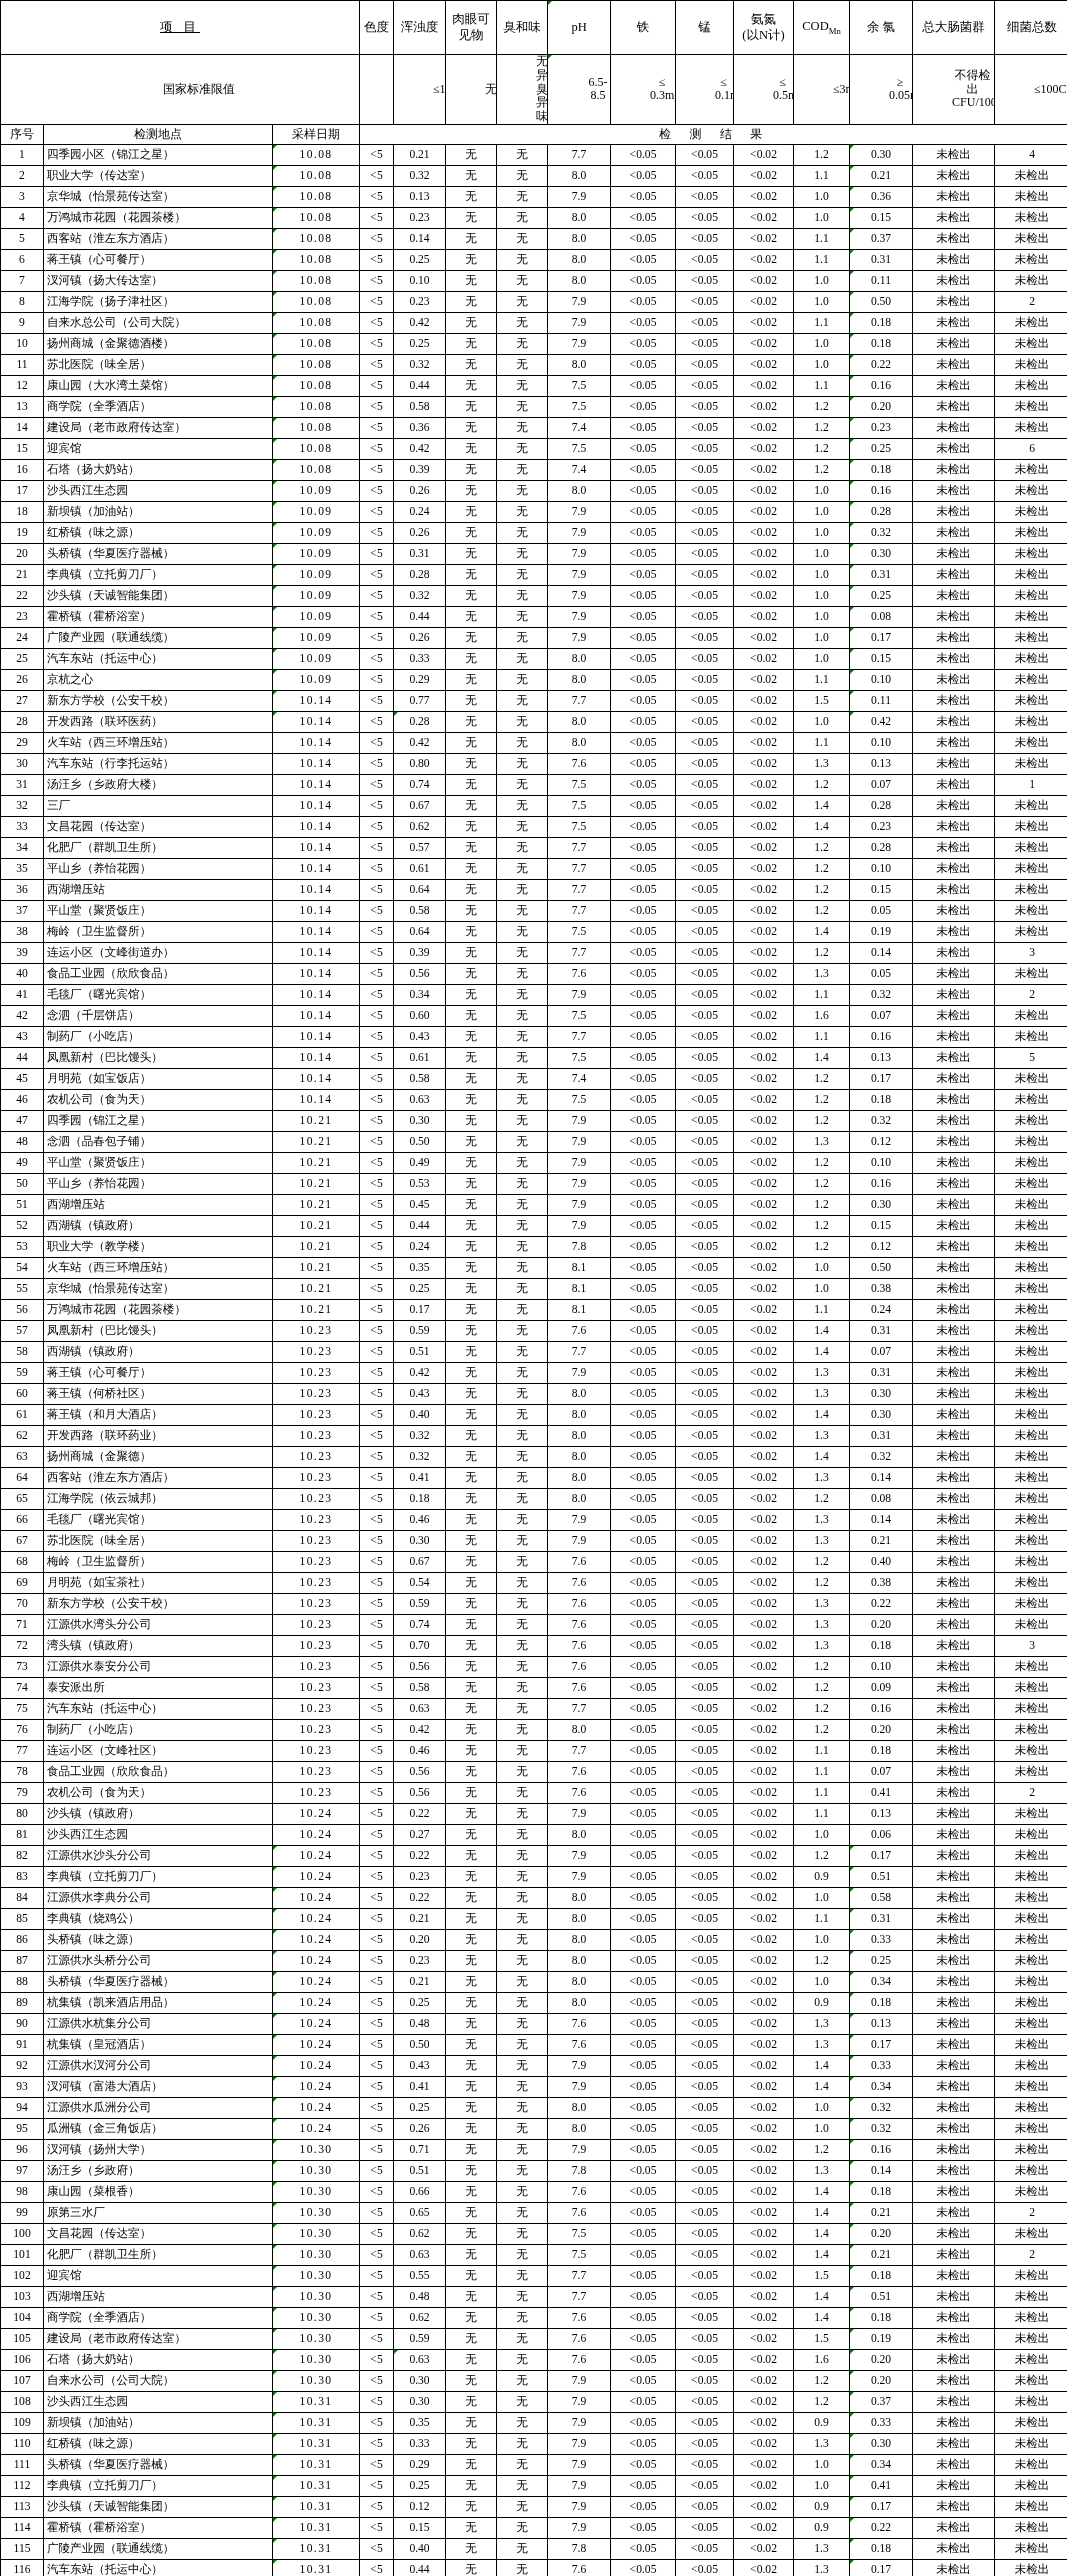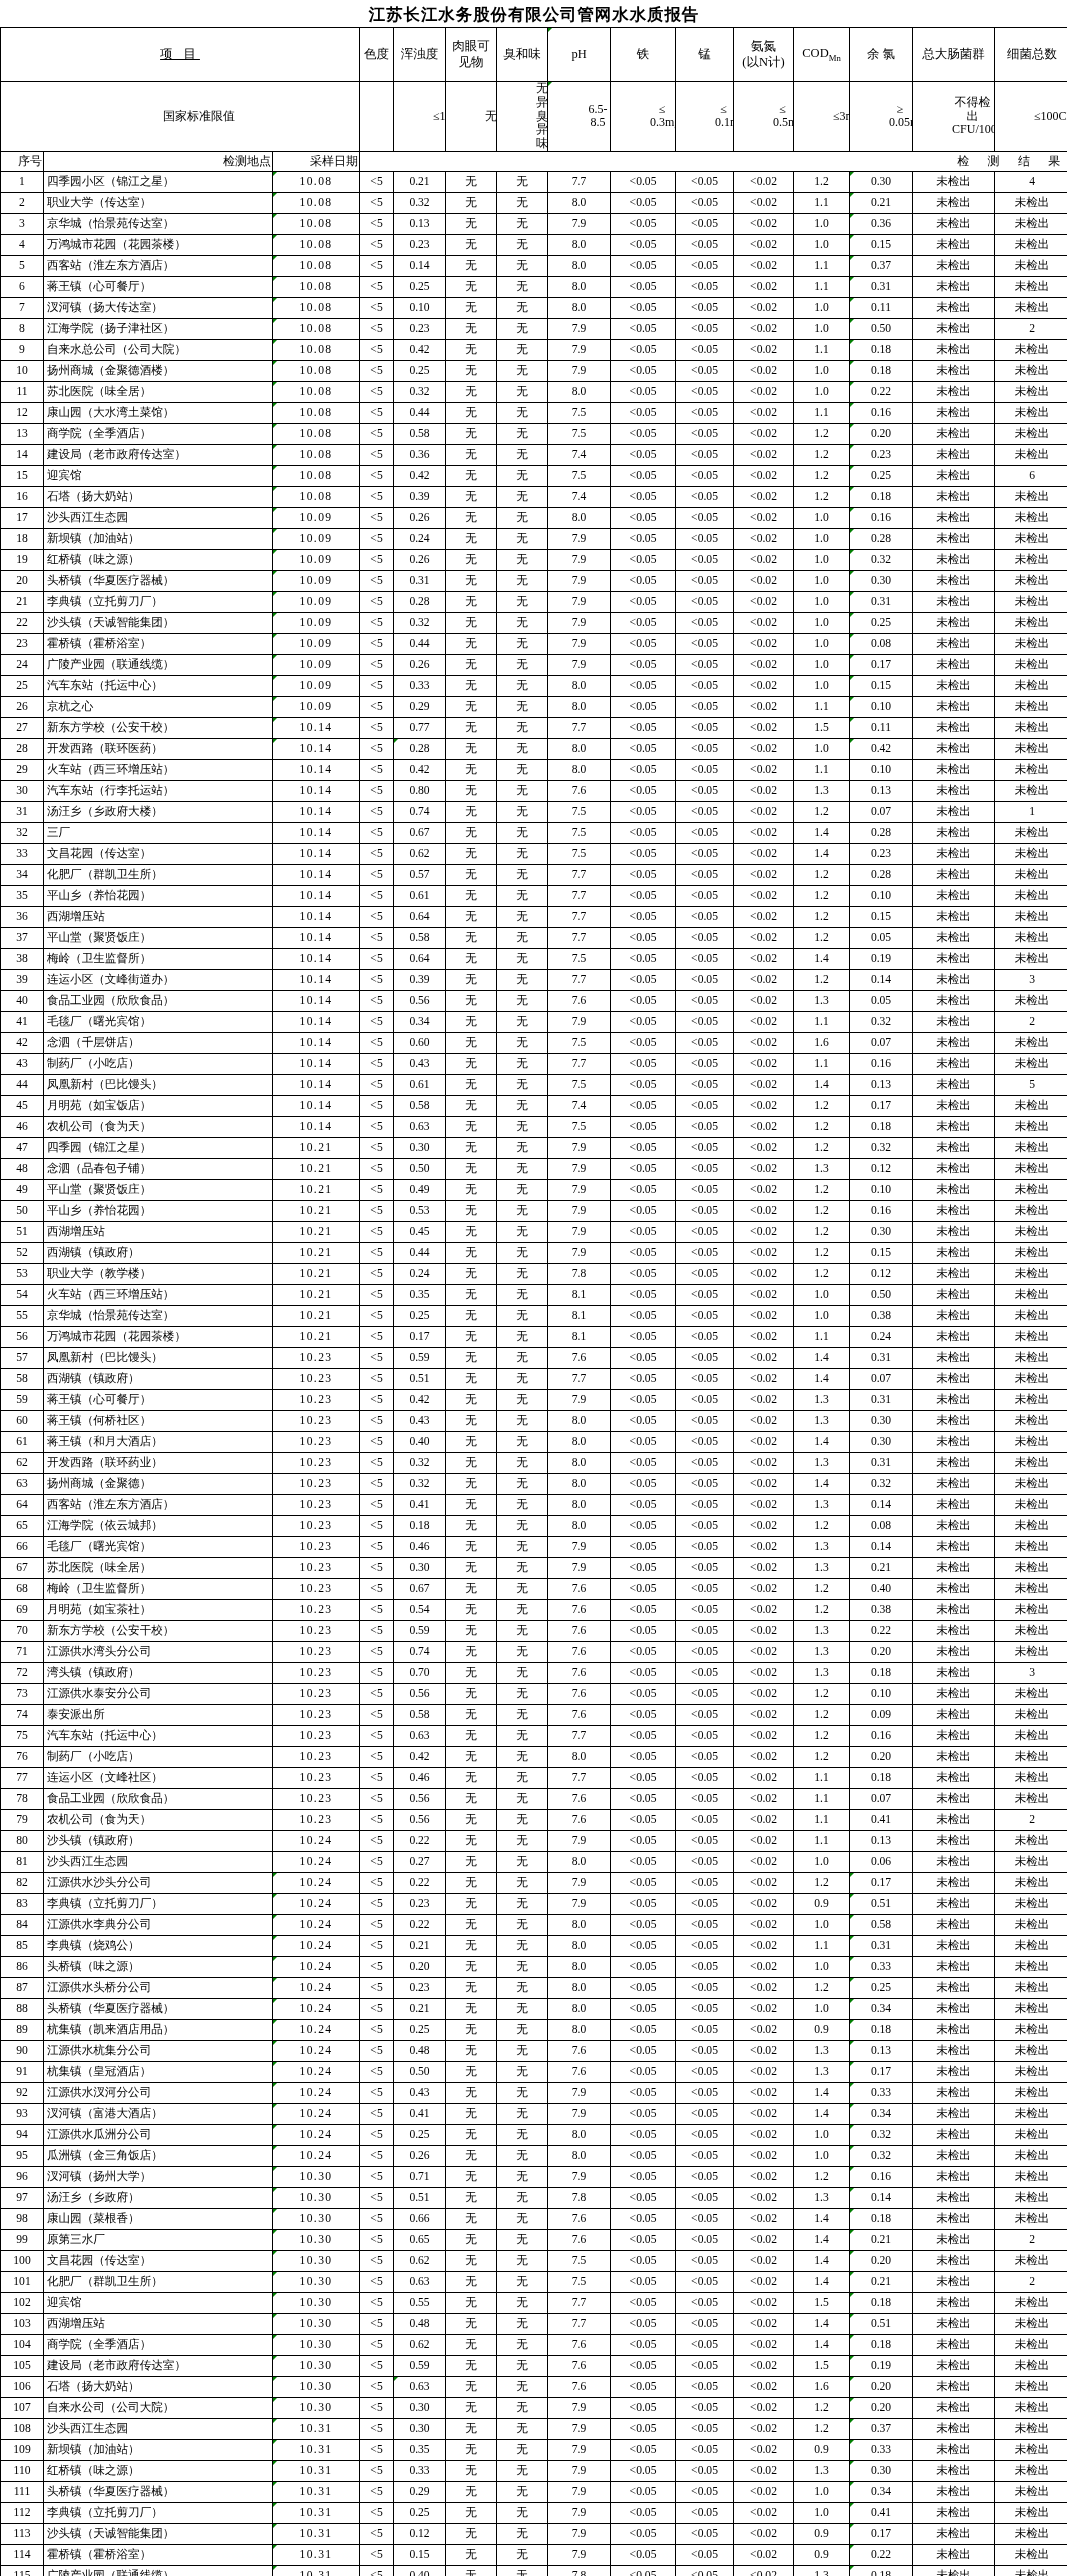--- a/index.html
+++ b/index.html
@@ -5,36 +5,35 @@
   html,body{margin:0;padding:0;background:#fff;}
   #page{width:1068px;margin:0 auto;background:#fff;font-family:"Liberation Serif","DejaVu Serif",serif;color:#000;}
   #title{height:27px;line-height:29px;text-align:center;font-size:16.4px;font-weight:bold;
          font-family:"Liberation Sans","DejaVu Sans",sans-serif;letter-spacing:1px;}
   table{border-collapse:collapse;table-layout:fixed;width:1068px;}
   td,th{border:1px solid #000;overflow:hidden;white-space:nowrap;font-weight:normal;
         padding:0 1px;box-sizing:border-box;}
   table{border:1.9px solid #000;}
   .hrow th{height:54px;font-size:12.5px;text-align:center;white-space:pre-line;line-height:1.25;}
   .lrow td{height:36px;font-size:12px;text-align:center;white-space:pre-line;line-height:1.15;padding-left:39px;}
-  .srow td{height:20px;font-size:12px;text-align:right;}
+  .srow td{height:20px;font-size:12px;text-align:center;}
   .drow td{height:21px;font-size:11.6px;text-align:center;line-height:1;}
   .drow td.loc{text-align:left;padding-left:2.9px;font-size:11.6px;}
   .date{letter-spacing:1.4px;}
   sub{font-size:8.7px;text-align:center;}
   .gm{position:relative;}
   .gm::before{content:"";position:absolute;left:0;top:0;width:0;height:0;
       border-top:4.8px solid #028002;border-right:4.8px solid transparent;}
   .spread{letter-spacing:7.7px;}
   .spread2{letter-spacing:3.9px;text-decoration:underline;}
 </style>
 </head>
 <body>
 
 <div id="page">
-  <div id="title">江苏长江水务股份有限公司管网水水质报告</div>
 
   <table>
     <colgroup>
       <col style="width:43px">
         <col style="width:229px">
         <col style="width:87px">
       <col style="width:34px">
         <col style="width:52px">
         <col style="width:51px">
       <col style="width:51px">

